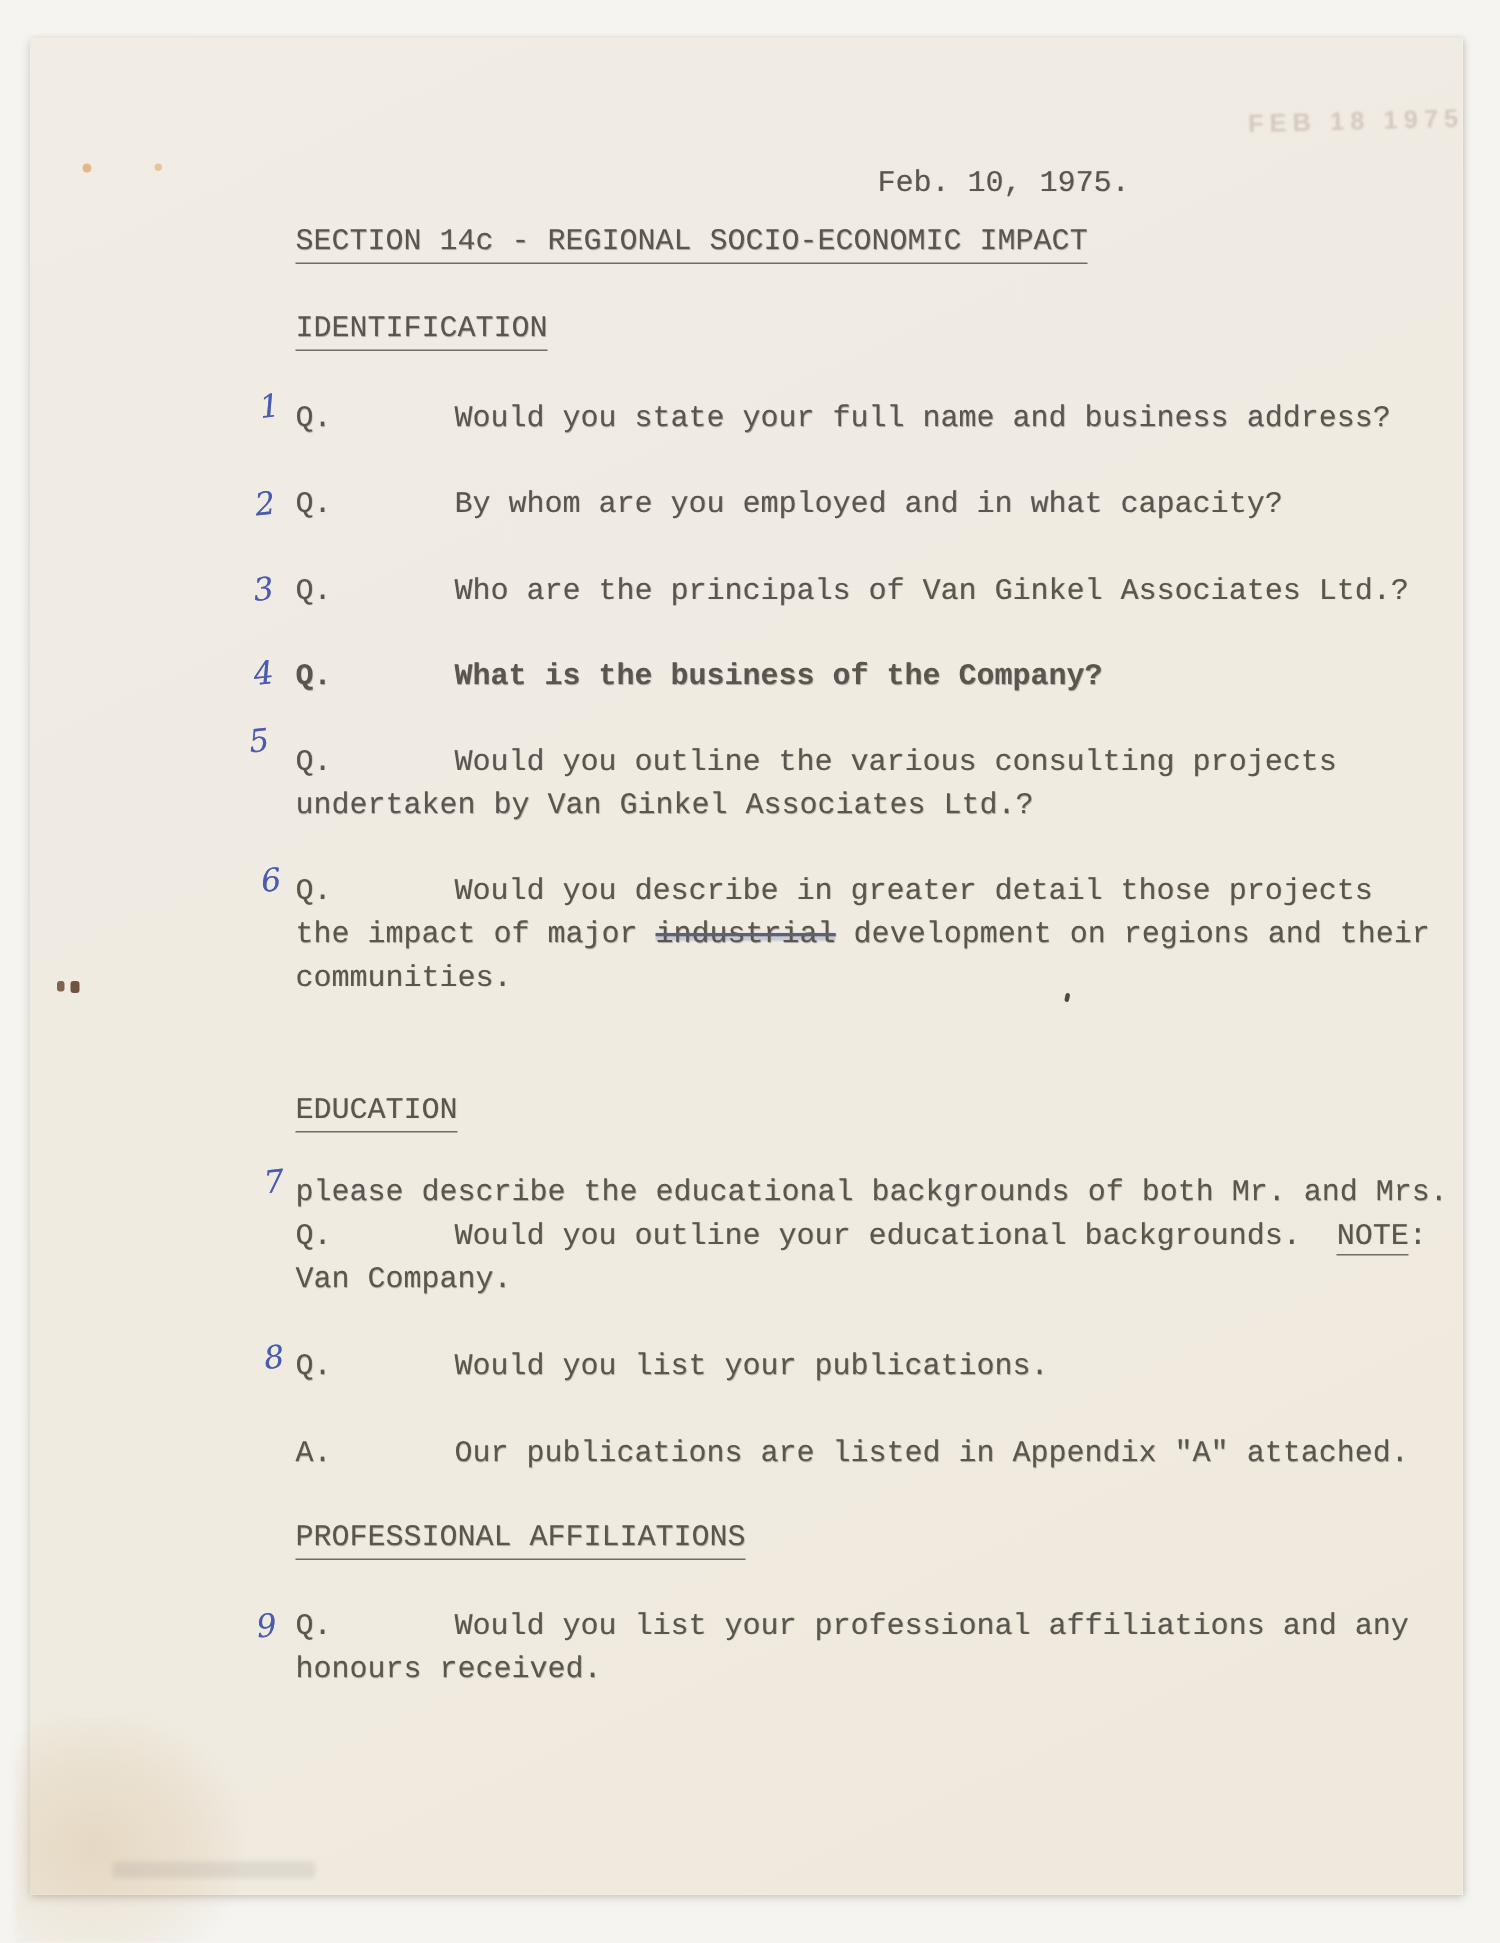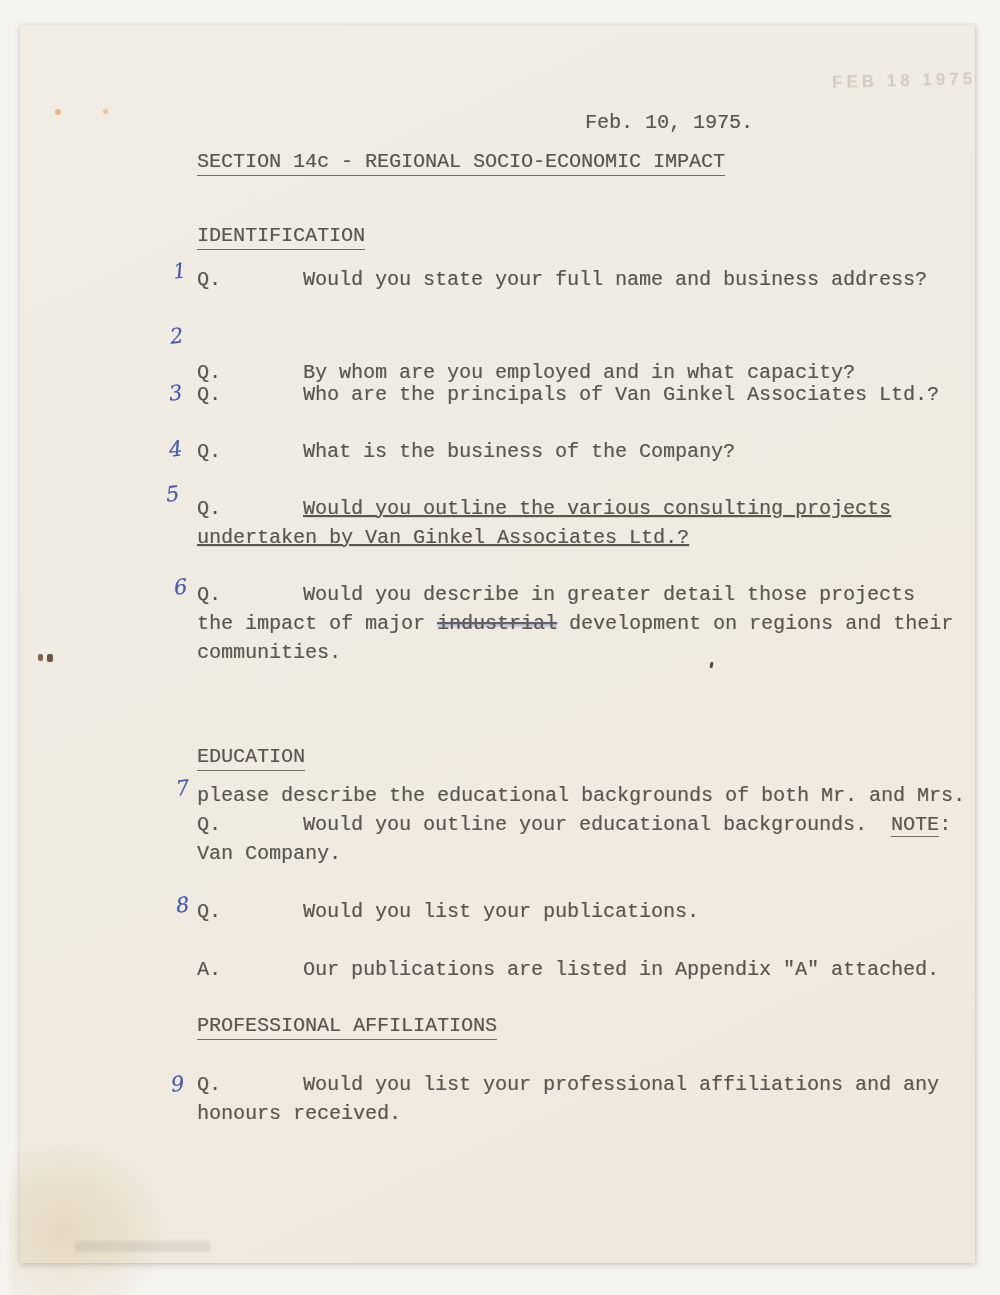--- a/index.html
+++ b/index.html
@@ -75,60 +75,60 @@
   <div class="stamp">FEB 18 1975</div>
 
   <div class="date-block typed">
     <span class="line">Feb. 10, 1975.</span>
   </div>
 
   <div class="block typed" style="top:125px;">
     <span class="heading-underline">SECTION 14c - REGIONAL SOCIO-ECONOMIC IMPACT</span>
   </div>
 
-  <div class="block typed" style="top:183px;margin-top:16px;">
+  <div class="block typed" style="top:183px;">
     <span class="heading-underline">IDENTIFICATION</span>
   </div>
 
   <span class="margin-num" style="left:153px;top:234px;">1</span>
   <div class="block typed" style="top:240px;">
     <div class="line"><span class="qlabel">Q.</span><span>Would you state your full name and business address?</span></div>
   </div>
 
   <span class="margin-num" style="left:150px;top:299px;">2</span>
-  <div class="block typed" style="top:297px;margin-top:36px;">
+  <div class="block typed" style="top:297px;">
     <div class="line"><span class="qlabel">Q.</span><span>By whom are you employed and in what capacity?</span></div>
   </div>
 
   <span class="margin-num" style="left:149px;top:356px;">3</span>
   <div class="block typed" style="top:355px;">
     <div class="line"><span class="qlabel">Q.</span><span>Who are the principals of Van Ginkel Associates Ltd.?</span></div>
   </div>
 
   <span class="margin-num" style="left:149px;top:412px;">4</span>
-  <div class="block typed" style="top:412px;">
+  <div class="block typed" style="top:412px;font-weight:bold;">
     <div class="line"><span class="qlabel">Q.</span><span>What is the business of the Company?</span></div>
   </div>
 
   <span class="margin-num" style="left:146px;top:457px;">5</span>
-  <div class="block typed" style="top:469px;text-decoration:underline;">
+  <div class="block typed" style="top:469px;">
     <div class="line"><span class="qlabel">Q.</span><span>Would you outline the various consulting projects</span></div>
     <div class="line">undertaken by Van Ginkel Associates Ltd.?</div>
   </div>
 
   <span class="margin-num" style="left:154px;top:550px;">6</span>
   <div class="block typed" style="top:555px;">
     <div class="line"><span class="qlabel">Q.</span><span>Would you describe in greater detail those projects</span></div>
     <div class="line"><span>the impact of major </span><span class="strike">industrial</span><span> development on regions and their</span></div>
     <div class="line">communities.</div>
   </div>
 
   <div class="ink-dot" style="left:690px;top:637px;width:3px;height:6px;border-radius:2px;transform:rotate(12deg);"></div>
 
-  <div class="block typed" style="top:720px;text-align:right;">
+  <div class="block typed" style="top:704px;text-align:right;">
     <span class="heading-underline">EDUCATION</span>
   </div>
 
   <span class="margin-num" style="left:156px;top:751px;">7</span>
   <div class="block typed" style="top:756px;">
     <div class="line">please describe the educational backgrounds of both Mr. and Mrs.</div>
     <div class="line"><span class="qlabel">Q.</span><span>Would you outline your educational backgrounds.  </span><span class="u-note">NOTE</span><span>:</span></div>
     <div class="line">Van Company.</div>
   </div>
 

